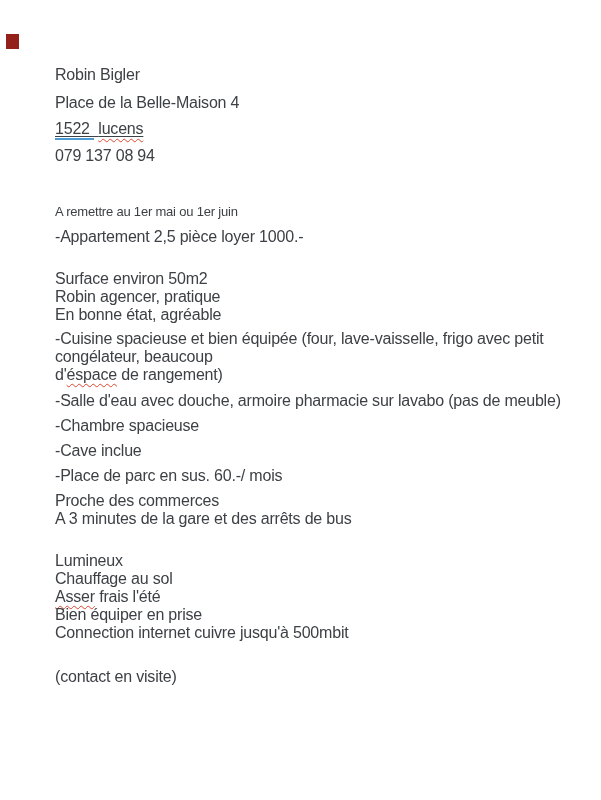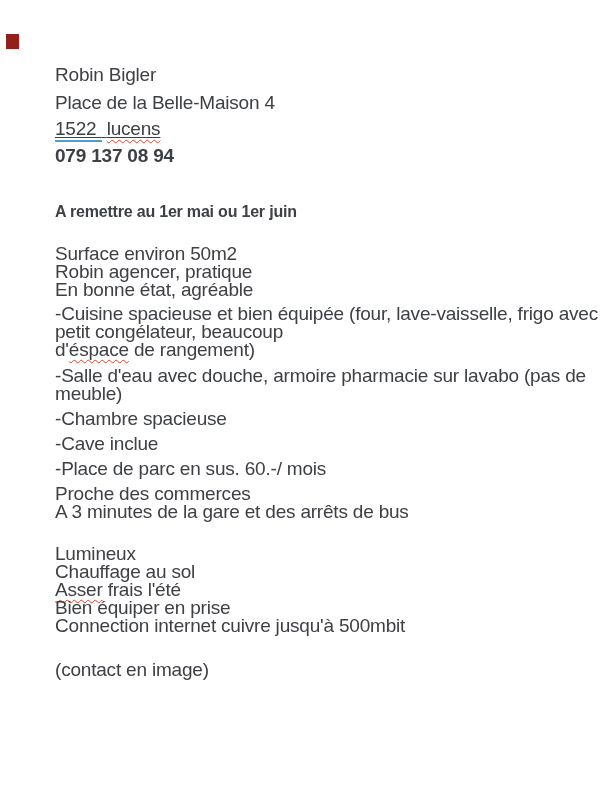--- a/index.html
+++ b/index.html
@@ -22,28 +22,28 @@
     background: var(--marker-color, #93211a);
   }
   .doc {
     position: absolute;
     left: 55px;
     top: 66px;
     width: 545px;
   }
   .doc p {
     margin: 0 0 7px 0;
-    font-size: 19px;
+    font-size: 16px;
     line-height: 18px;
     letter-spacing: -0.2px;
     white-space: pre-wrap;
     font-weight: 400;
   }
-  .doc p.bold { font-weight: 700; }
-  .doc p.small { font-size: 16px; }
+  .doc p.bold { font-weight: 400; }
+  .doc p.small { font-size: 13px; }
 
   .u {
     text-decoration: underline;
     text-decoration-thickness: 1px;
     text-underline-offset: 2px;
   }
   .grammar {
     border-bottom: 2px solid var(--grammar-color, #4f9bd4);
     padding-bottom: 1px;
   }
@@ -80,23 +80,24 @@
 <body>
 
 <div class="page" data-name="document-page">
   <div class="marker" data-name="red-square-marker"></div>
   <div class="doc" id="doc" data-name="listing-text-body">
       <p data-name="author-name"><span data-name="text-segment" class="seg">Robin Bigler</span></p>
       <p data-name="address-street"><span data-name="text-segment" class="seg">Place de la Belle-Maison 4</span></p>
       <p data-name="address-city"><span data-name="grammar-flagged-word" class="seg u grammar">1522 </span><span data-name="text-segment" class="seg u"> </span><span data-name="misspelled-word" class="seg u"><span class="spell" data-name="misspelled-word">lucens</span></span></p>
       <p data-name="phone-number" class="bold"><span data-name="text-segment" class="seg">079 137 08 94</span></p>
       <p data-name="availability-heading" class="bold small"><span data-name="text-segment" class="seg">A remettre au 1er mai ou 1er juin</span></p>
+      <p data-name="apartment-type"><span data-name="text-segment" class="seg">-Appartement 2,5 pièce loyer 1000.-</span></p>
       <p data-name="apartment-features"><span data-name="text-segment" class="seg">Surface environ 50m2</span><br><span data-name="text-segment" class="seg">Robin agencer, pratique</span><br><span data-name="text-segment" class="seg">En bonne état, agréable</span></p>
       <p data-name="kitchen-description"><span data-name="text-segment" class="seg">-Cuisine spacieuse et bien équipée (four, lave-vaisselle, frigo avec petit congélateur, beaucoup</span><br><span data-name="text-segment" class="seg">d'</span><span data-name="misspelled-word" class="seg spell">éspace</span><span data-name="text-segment" class="seg"> de rangement)</span></p>
       <p data-name="bathroom-description"><span data-name="text-segment" class="seg">-Salle d'eau avec douche, armoire pharmacie sur lavabo (pas de meuble)</span></p>
       <p data-name="bedroom-description"><span data-name="text-segment" class="seg">-Chambre spacieuse</span></p>
       <p data-name="cellar-description"><span data-name="text-segment" class="seg">-Cave inclue</span></p>
       <p data-name="parking-description"><span data-name="text-segment" class="seg">-Place de parc en sus. 60.-/ mois</span></p>
       <p data-name="location-description"><span data-name="text-segment" class="seg">Proche des commerces</span><br><span data-name="text-segment" class="seg">A 3 minutes de la gare et des arrêts de bus</span></p>
       <p data-name="comfort-features"><span data-name="text-segment" class="seg">Lumineux</span><br><span data-name="text-segment" class="seg">Chauffage au sol</span><br><span data-name="misspelled-word" class="seg spell">Asser</span><span data-name="text-segment" class="seg"> frais l'été</span><br><span data-name="text-segment" class="seg">Bien équiper en prise</span><br><span data-name="text-segment" class="seg">Connection internet cuivre jusqu'à 500mbit</span></p>
-      <p data-name="contact-instructions"><br><span data-name="text-segment" class="seg">(contact en image)</span></p>
+      <p data-name="contact-instructions"><br><span data-name="text-segment" class="seg">(contact en visite)</span></p>
     </div>
 </div>
 
 </body></html>

